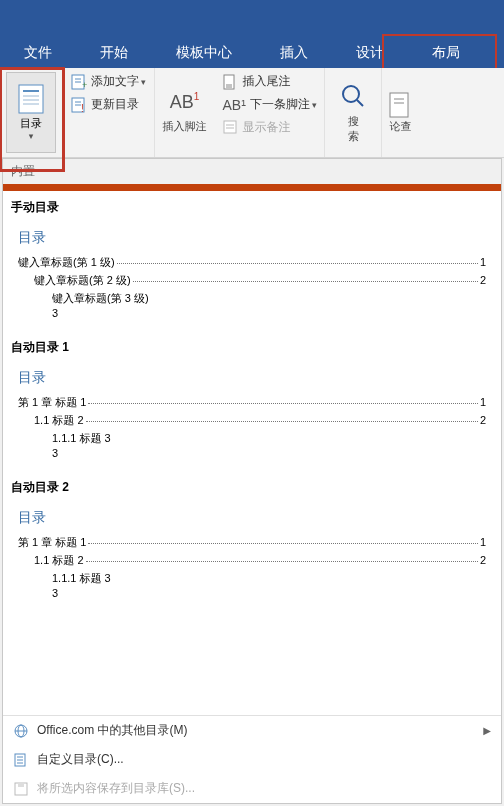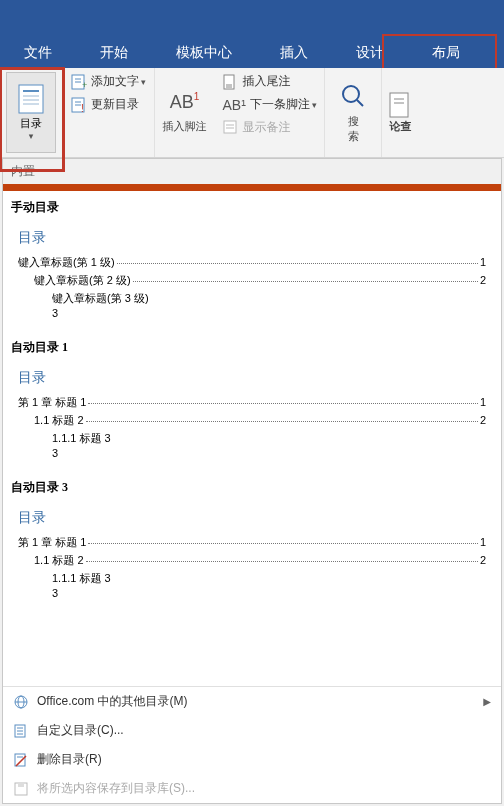--- a/index.html
+++ b/index.html
@@ -20,21 +20,21 @@
   .ribbon-item svg { margin-right: 4px; flex-shrink: 0; }
   .ribbon-item.disabled { color: #aaa; }
   .ribbon-col { display: flex; flex-direction: column; justify-content: flex-start; padding: 2px 4px; }
   .ribbon-big { display: flex; flex-direction: column; align-items: center; justify-content: center; padding: 4px 8px; font-size: 11px; color: #444; cursor: pointer; }
   .ab-text { font-size: 18px; font-weight: 300; color: #555; position: relative; }
   .ab-sup { font-size: 10px; color: #c0392b; position: relative; top: -8px; }
   .dropdown-span { font-size: 9px; margin-left: 2px; color: #555; }
 
   .gallery { background: #fff; border: 1px solid #c8c8c8; position: absolute; top: 158px; left: 2px; width: 500px; height: 646px; display: flex; flex-direction: column; font-size: 12px; }
   .gallery-header { background: #f0f0f0; color: #666; font-size: 12px; padding: 4px 8px; border-bottom: 7px solid #c2410c; }
-  .gallery-sectionlabel { font-weight: bold; padding: 8px 8px 4px 8px; font-size: 12px; font-family: Liberation Serif, serif; }
+  .gallery-sectionlabel { font-weight: bold; padding: 8px 8px 4px 8px; font-size: 12px; }
   .gallery-preview { border: 1px solid transparent; margin: 2px 6px; padding: 6px 8px; background: #fff; }
   .preview-title { color: #3a6ea5; font-size: 14px; margin-bottom: 8px; }
   .toc-line { display: flex; font-size: 11px; margin: 3px 0; align-items: baseline; }
   .toc-line .txt { white-space: nowrap; }
   .toc-line .dots { flex: 1; border-bottom: 1px dotted #777; margin: 0 2px; position: relative; top: -2px; }
   .toc-line .pg { white-space: nowrap; }
   .indent1 { padding-left: 16px; }
   .indent2 { padding-left: 32px; flex-direction: column; }
 
   .gallery-footer { border-top: 1px solid #e0e0e0; margin-top: auto; }
@@ -141,21 +141,21 @@
   </div>
 
   <div style="border-right:1px solid #e1e1e1;"></div>
 
   <div class="ribbon-big" style="padding:4px 6px;">
     <svg width="24" height="28" viewBox="0 0 24 28">
         <rect x="2" y="2" width="18" height="24" fill="#fff" stroke="#888"></rect>
         <line x1="6" y1="8" x2="16" y2="8" stroke="#888"></line>
         <line x1="6" y1="12" x2="16" y2="12" stroke="#888"></line>
       </svg>
-    <div style="margin-top:0;font-weight:bold;">论查</div>
+    <div style="margin-top:0;">论查</div>
   </div>
 
 </div>
 
 <div class="gallery">
   <div class="gallery-header">内置</div>
 
   <div class="gallery-sectionlabel">手动目录</div>
   <div class="gallery-preview">
     <div class="preview-title">目录</div>
@@ -189,21 +189,21 @@
         <span class="dots"></span>
         <span class="pg">2</span>
       </div>
     <div class="toc-line indent2">
         <span class="txt">1.1.1 标题 3</span>
         <span class="dots"></span>
         <span class="pg">3</span>
       </div>
   </div>
 
-  <div class="gallery-sectionlabel">自动目录 3</div>
+  <div class="gallery-sectionlabel">自动目录 2</div>
   <div class="gallery-preview">
     <div class="preview-title">目录</div>
     <div class="toc-line">
         <span class="txt">第 1 章 标题 1</span>
         <span class="dots"></span>
         <span class="pg">1</span>
       </div>
     <div class="toc-line indent1">
         <span class="txt">1.1 标题 2</span>
         <span class="dots"></span>
@@ -228,28 +228,20 @@
     </div>
     <div class="footer-item">
       <svg width="16" height="16" viewBox="0 0 16 16">
           <rect x="2" y="2" width="10" height="12" fill="#fff" stroke="#5b8ec1"></rect>
           <line x1="4" y1="5" x2="10" y2="5" stroke="#5b8ec1"></line>
           <line x1="4" y1="8" x2="10" y2="8" stroke="#5b8ec1"></line>
           <line x1="4" y1="11" x2="10" y2="11" stroke="#5b8ec1"></line>
         </svg>
       <span>自定义目录(C)...</span>
     </div>
-    <div class="footer-item">
-      <svg width="16" height="16" viewBox="0 0 16 16">
-          <rect x="2" y="2" width="10" height="12" fill="#fff" stroke="#5b8ec1"></rect>
-          <line x1="4" y1="5" x2="10" y2="5" stroke="#5b8ec1"></line>
-          <line x1="3" y1="14" x2="13" y2="4" stroke="#c0392b" stroke-width="1.5"></line>
-        </svg>
-      <span>删除目录(R)</span>
-    </div>
     <div class="footer-item disabled">
       <svg width="16" height="16" viewBox="0 0 16 16">
           <rect x="2" y="2" width="12" height="12" fill="#fff" stroke="#bbb"></rect>
           <rect x="5" y="2" width="6" height="4" fill="#ddd"></rect>
         </svg>
       <span>将所选内容保存到目录库(S)...</span>
     </div>
   </div>
 </div>
 

